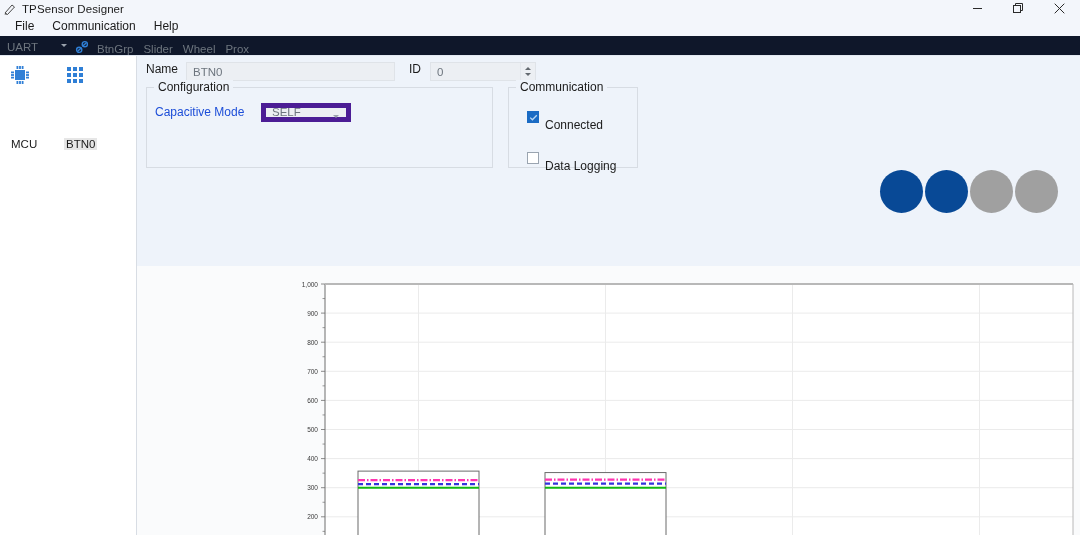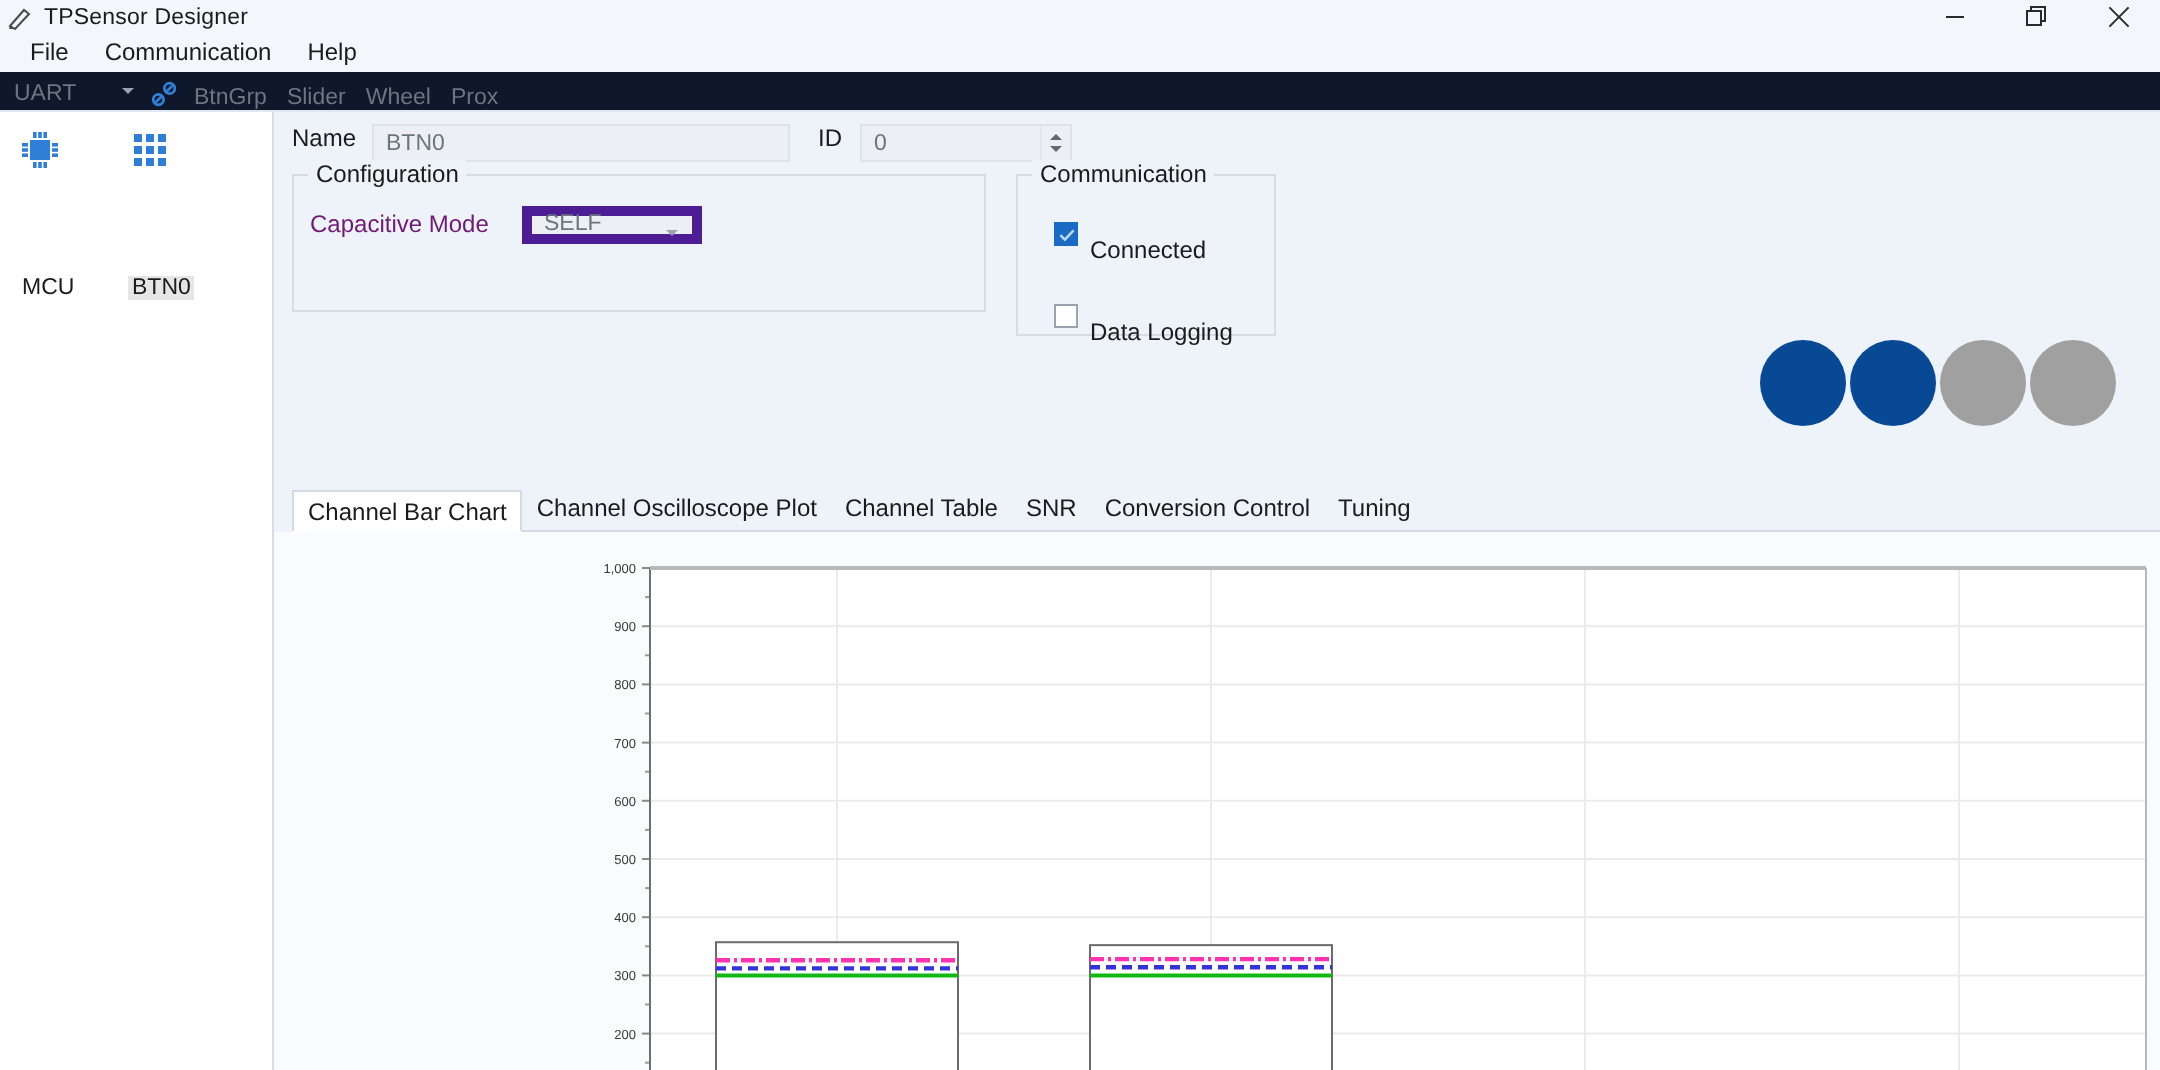--- a/index.html
+++ b/index.html
@@ -117,27 +117,27 @@
   .spin-dn { border-top: 3px solid #63696f; }
 
   
   .groups { display: flex; padding-left: 9px; margin-top: 3px; }
   .groupbox { border: 1px solid #d7dce3; position: relative; }
   .groupbox > .gb-title {
     position: absolute; top: -8px; left: 7px;
     background: #eef3fa; padding: 0 4px;
     font-size: 12px; color: #1b1b1b;
   }
-  #config-group { width: 347px; height: 69px; }
+  #config-group { width: 347px; height: 81px; }
   #comm-group { width: 130px; height: 81px; margin-left: 15px; }
 
   .cfg-row { display: flex; align-items: center; height: 26px; padding-left: 8px; }
   #cfg-row-1 { margin-top: 11px; }
   #cfg-row-2 { margin-top: 4px; }
-  .cfg-lbl { font-size: 12px; color: #701a75; width: 106px; }
+  .cfg-lbl { font-size: 12px; color: #1d4ed8; width: 106px; }
   .combo {
     background: #eceff3; border: 5px solid #4c1d95;
     height: 19px; display: flex; align-items: center; position: relative;
   }
   .combo .cv { font-size: 11.5px; color: #6d757e; padding-left: 6px; }
   .combo .caret {
     position: absolute; right: 7px; top: 7px;
     width: 0; height: 0;
     border-left: 3.5px solid transparent;
     border-right: 3.5px solid transparent;
@@ -341,28 +341,20 @@
       </div>
     </div>
 
     <div class="circles">
       <span class="circ" id="circ0" style="background: rgb(8, 73, 150);"></span>
       <span class="circ" id="circ1" style="background: rgb(8, 73, 150);"></span>
       <span class="circ" id="circ2" style="background: rgb(160, 160, 160);"></span>
       <span class="circ" id="circ3" style="background: rgb(160, 160, 160);"></span>
     </div>
 
-    <div class="tabs">
-      <div class="tab active">Channel Bar Chart</div>
-      <div class="tab">Channel Oscilloscope Plot</div>
-      <div class="tab">Channel Table</div>
-      <div class="tab">SNR</div>
-      <div class="tab">Conversion Control</div>
-      <div class="tab">Tuning</div>
-    </div>
 
     <div class="chart-wrap">
       <svg class="plot-svg" id="plot" width="943" height="325">
           <rect x="188" y="18" width="748" height="291" fill="#ffffff"></rect>
           <line x1="184" y1="309" x2="188" y2="309" stroke="#8a8a8a" stroke-width="1"></line>
           <text x="181" y="311.5" text-anchor="end" font-size="6.5" font-family="&quot;Liberation Sans&quot;, sans-serif" fill="#3a3a3a">0</text>
           <line x1="185.5" y1="294.45" x2="188" y2="294.45" stroke="#9a9a9a" stroke-width="1"></line>
           <line x1="188" y1="279.9" x2="936" y2="279.9" stroke="#ebebeb" stroke-width="1"></line>
           <line x1="184" y1="279.9" x2="188" y2="279.9" stroke="#8a8a8a" stroke-width="1"></line>
           <text x="181" y="282.4" text-anchor="end" font-size="6.5" font-family="&quot;Liberation Sans&quot;, sans-serif" fill="#3a3a3a">100</text>

